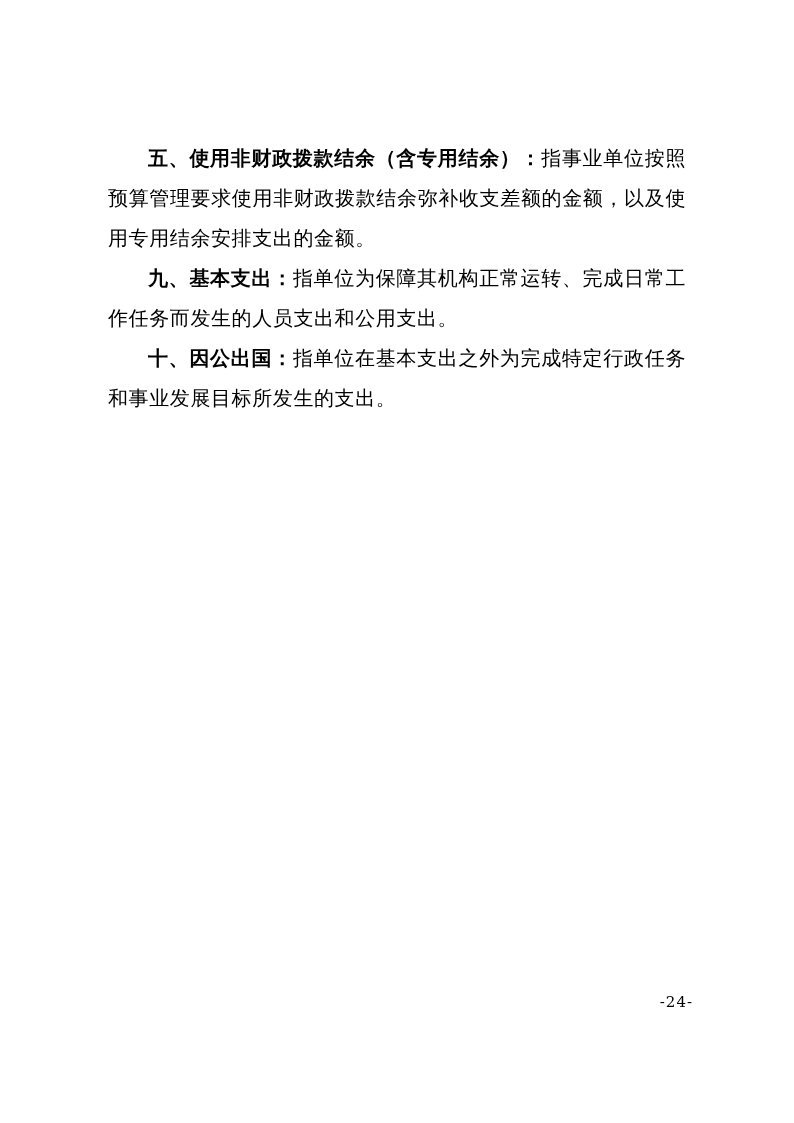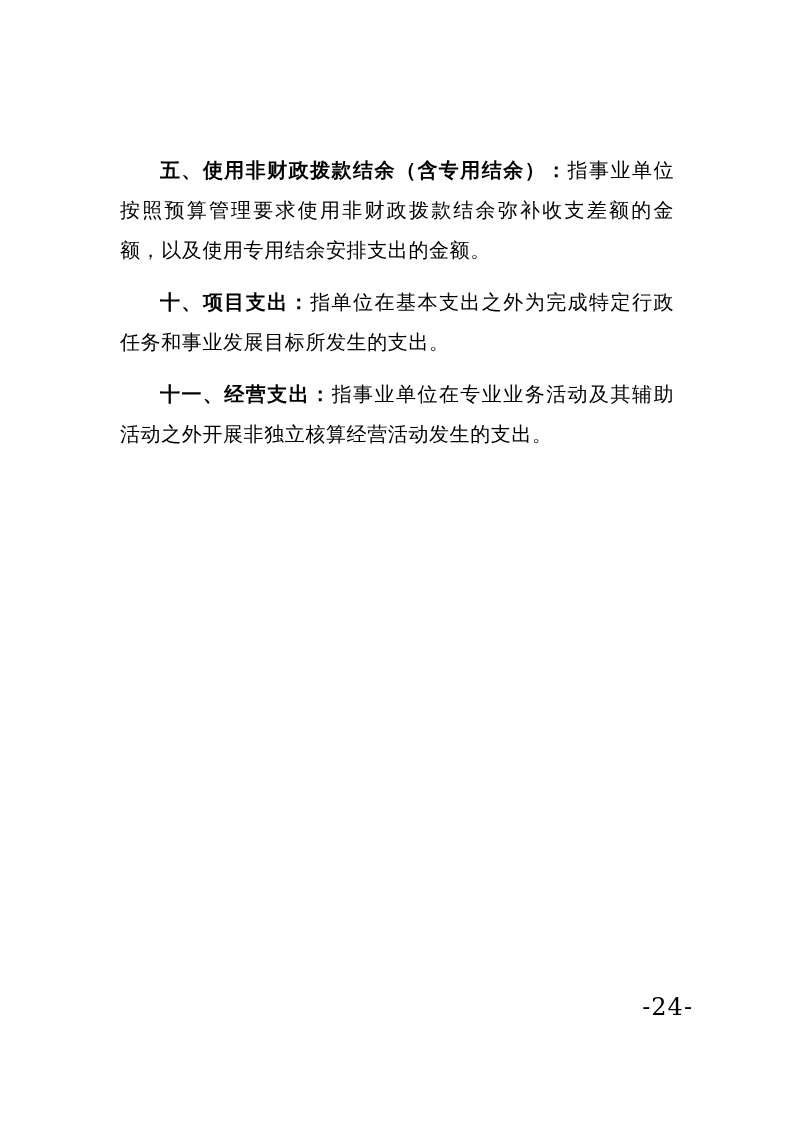--- a/index.html
+++ b/index.html
@@ -20,56 +20,56 @@
     inset: 0;
     background: #ffffff;
   }
   .content {
     position: absolute;
     left: 108px;
     top: 138px;
     width: 578px;
   }
   p.para {
-    margin: 12px;
+    margin: 0;
     padding: 0;
     font-size: 20px;
     line-height: 40px;
     letter-spacing: 0.6px;
     text-align: justify;
     text-justify: inter-ideograph;
     text-indent: 2em;
     word-break: break-all;
     font-family: Liberation Serif, serif;
   }
   p.para strong {
     font-weight: 700;
   }
   .page-number {
     position: absolute;
     top: 993px;
     right: 101px;
-    font-size: 24px;
+    font-size: 15px;
     letter-spacing: 1px;
     font-family: "DejaVu Serif", "Liberation Serif", serif;
   }
 </style>
 </head>
 <body>
 
 <div class="page">
   <main class="content">
 
     <p class="para"><strong>五、使用非财政拨款结余（含专用结余）：</strong><span>指事业单位按照预算管理要求使用非财政拨款结余弥补收支差额的金额，以及使用专用结余安排支出的金额。</span></p>
 
 
 
 
+    <p class="para"><strong>九、基本支出：</strong><span>指单位为保障其机构正常运转、完成日常工作任务而发生的人员支出和公用支出。</span></p>
 
-    <p class="para"><strong>十、项目支出：</strong><span>指单位在基本支出之外为完成特定行政任务和事业发展目标所发生的支出。</span></p>
+    <p class="para"><strong>十、因公出国：</strong><span>指单位在基本支出之外为完成特定行政任务和事业发展目标所发生的支出。</span></p>
 
-    <p class="para"><strong>十一、经营支出：</strong><span>指事业单位在专业业务活动及其辅助活动之外开展非独立核算经营活动发生的支出。</span></p>
 
 
   </main>
 
   <div class="page-number">-24-</div>
 </div>
 
 </body></html>

